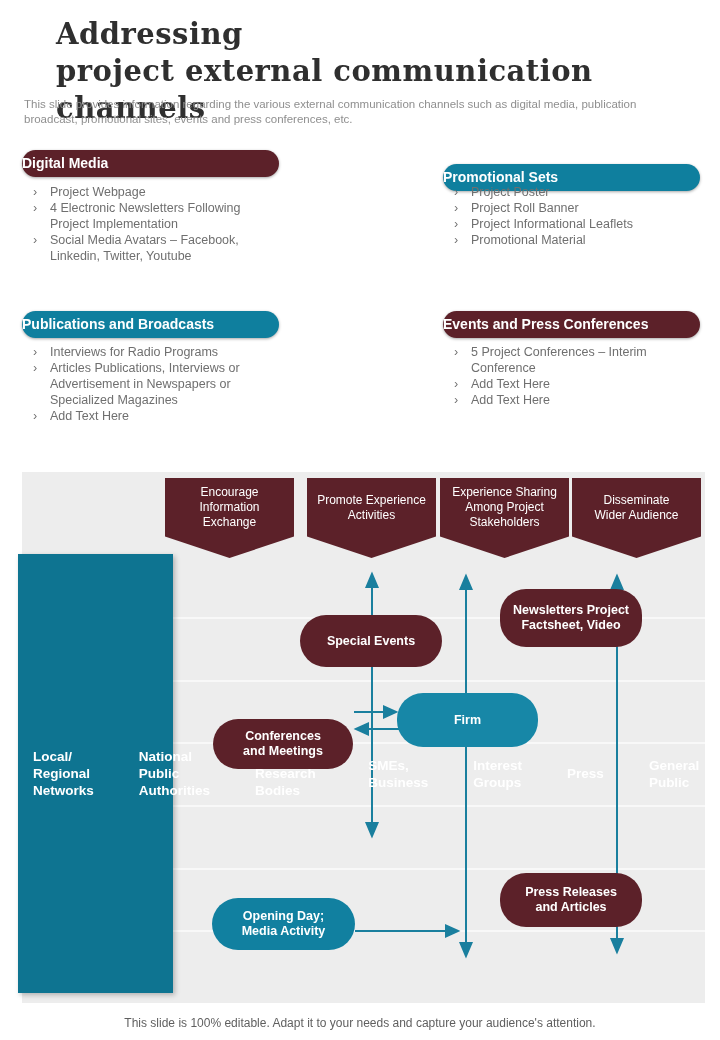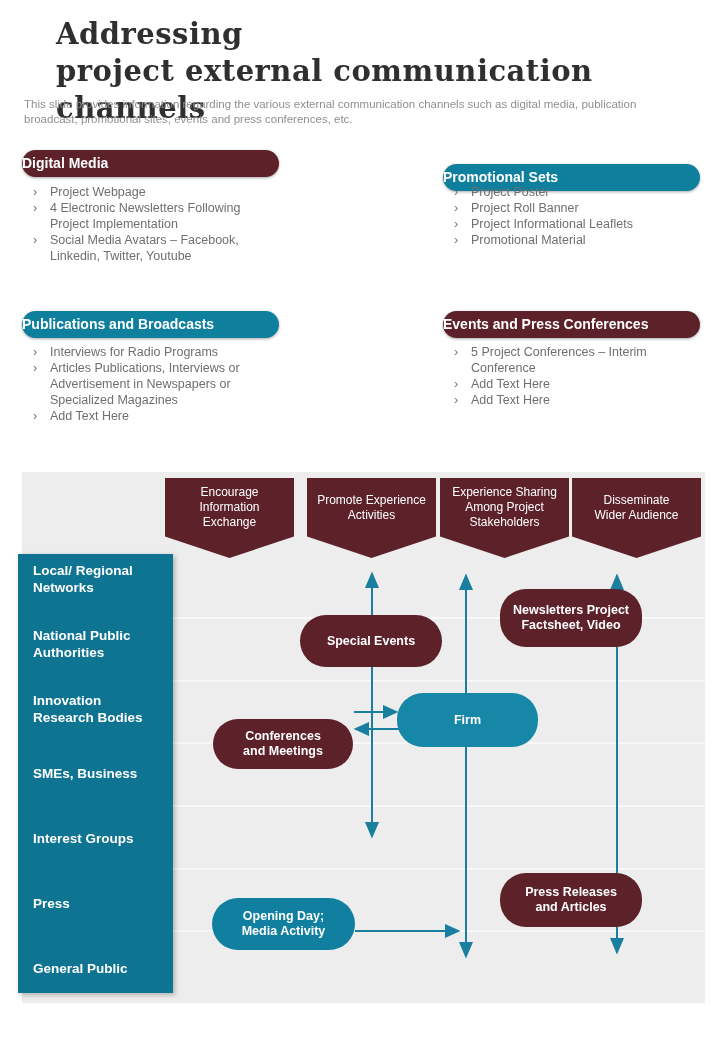--- a/index.html
+++ b/index.html
@@ -39,21 +39,21 @@
   .matrix-bg{position:absolute;left:22px;top:472px;width:683px;height:531px;background:var(--diagram-bg);}
   .gridline{position:absolute;left:22px;width:683px;height:2px;background:var(--grid);}
 
   .banner{position:absolute;top:478px;width:129px;height:80px;background:var(--maroon);
     clip-path:polygon(0 0,100% 0,100% 73%,50% 100%,0 73%);
     color:#fff;font-size:12px;line-height:15px;text-align:center;}
   .banner .inner{height:59px;display:flex;align-items:center;justify-content:center;padding:14px 10px;}
   .banner.b4 .inner{padding:0 16px;}
 
   .sidebar{position:absolute;left:18px;top:554px;width:155px;height:439px;background:var(--sidebar);
-    display:flex;flex-direction:column;box-shadow:2px 2px 5px rgba(0,0,0,.25);gap:15px;}
+    display:flex;flex-direction:row;box-shadow:2px 2px 5px rgba(0,0,0,.25);gap:15px;}
   .sidebar .row{flex:1;display:flex;align-items:center;padding:0 15px;
     color:#fff;font-size:13.5px;font-weight:bold;line-height:17px;}
 
   svg.arrows{position:absolute;left:0;top:0;width:720px;height:1040px;pointer-events:none;}
 
   .node{position:absolute;border-radius:26px;color:#fff;font-size:12.5px;font-weight:bold;
     line-height:15px;text-align:center;display:flex;align-items:center;justify-content:center;}
   .node.maroon{background:var(--maroon);}
   .n-special{left:300px;top:615px;width:142px;height:52px;padding:0 12px;}
   .n-news{left:500px;top:589px;width:142px;height:58px;padding:0 11px;}
@@ -158,14 +158,15 @@
     <div class="row">General Public</div>
   </div>
 
   <div class="node maroon n-special">Special Events</div>
   <div class="node maroon n-news">Newsletters Project Factsheet, Video</div>
   <div class="node maroon n-conf">Conferences and Meetings</div>
   <div class="node n-firm">Firm</div>
   <div class="node n-open">Opening Day; Media Activity</div>
   <div class="node maroon n-press">Press Releases and Articles</div>
 
+  <div class="footer">This slide is 100% editable. Adapt it to your needs and capture your audience's attention.</div>
 
 </div>
 
 </body></html>

